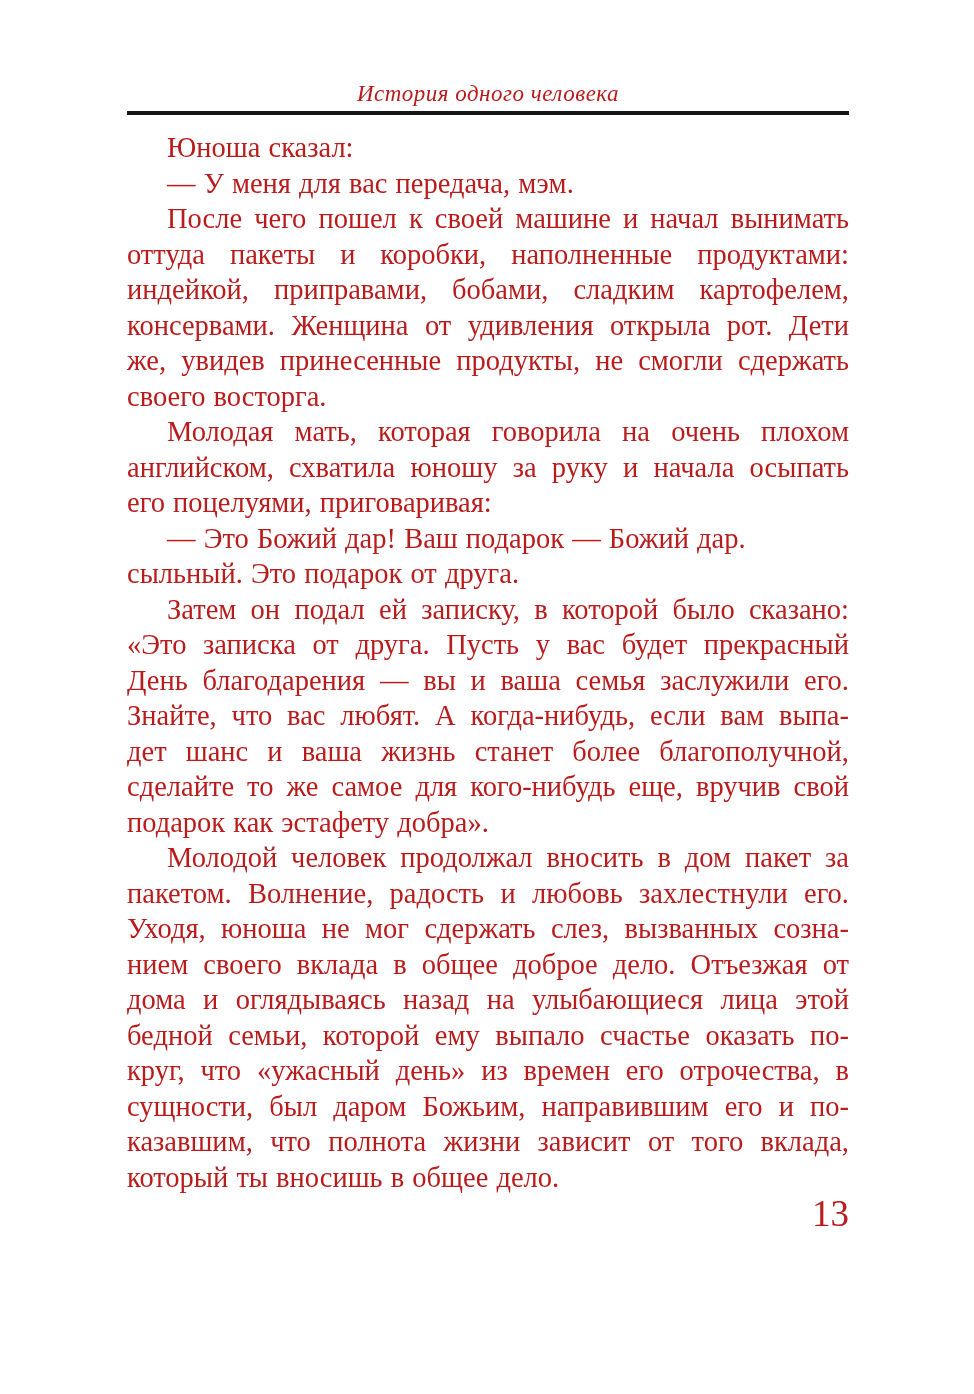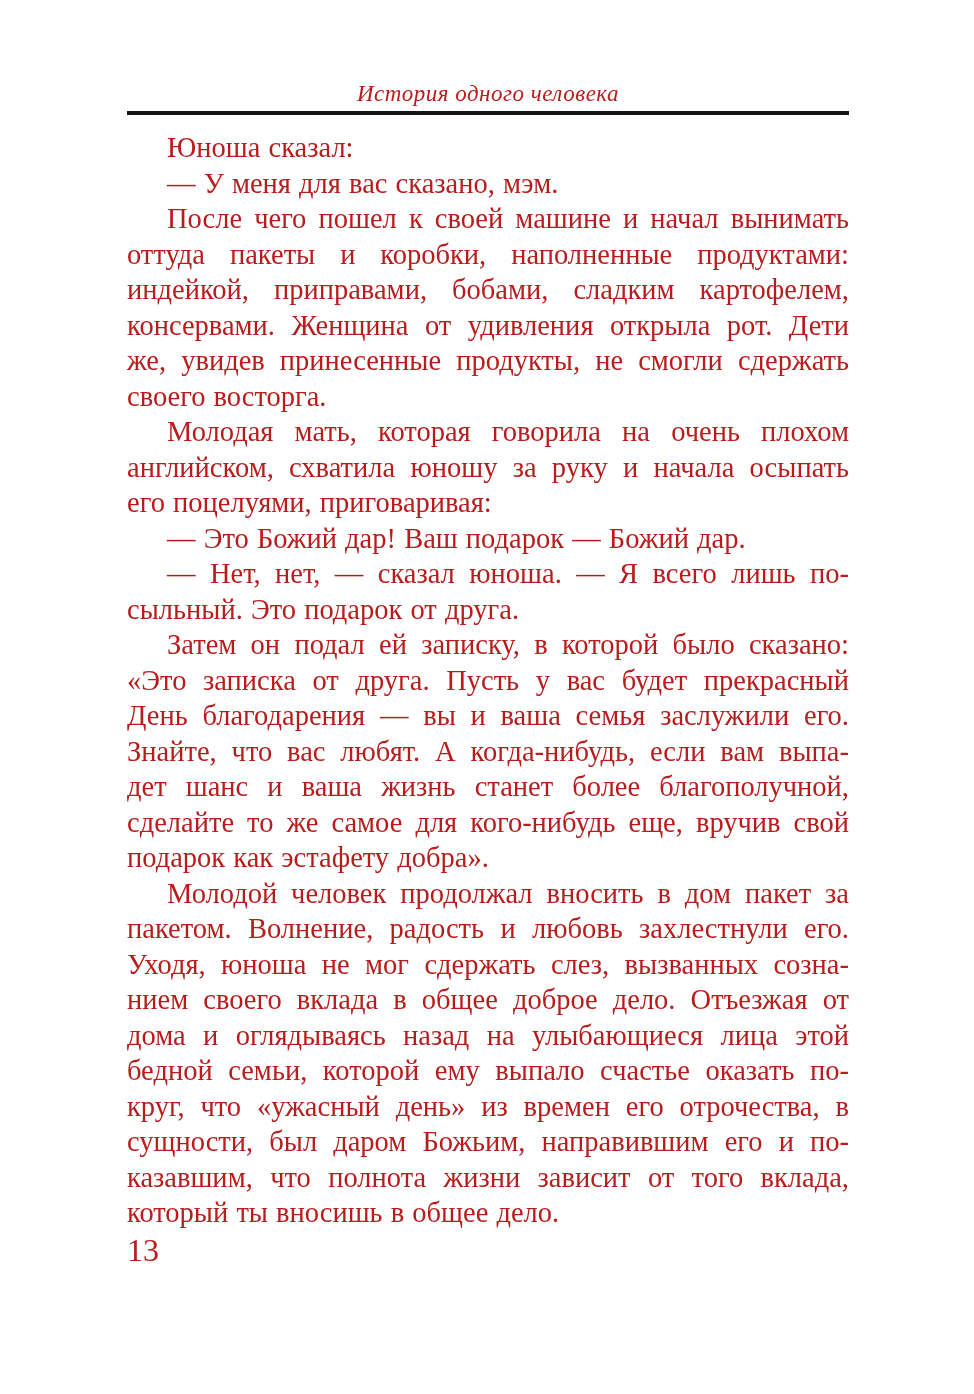--- a/index.html
+++ b/index.html
@@ -46,57 +46,56 @@
     word-spacing: 1px;
   }
   .line.para-end {
     text-align-last: left;
   }
   .line.indent {
     padding-left: 40px;
   }
   .page-number {
     margin-top: 2px;
-    text-align: left;
-    font-size: 32px;
+    text-align: right;
+    font-size: 37px;
     line-height: 34px;
   }
 </style>
 </head>
 <body>
 
 <div class="page" style="color: #b91c1c; background: rgb(255, 255, 255); margin-top: 24px;">
   <div class="content">
     <div class="running-head">История одного человека</div>
     <div class="head-rule" style="background: rgb(22, 22, 22);"></div>
     <div class="body-text">
         <div class="para">
           <div class="line indent para-end">Юноша сказал:</div>
         </div>
         <div class="para">
-          <div class="line indent para-end">— У меня для вас сказано, мэм.</div>
+          <div class="line indent para-end">— У меня для вас передача, мэм.</div>
         </div>
         <div class="para">
           <div class="line indent">После чего пошел к своей машине и начал вынимать</div>
           <div class="line">оттуда пакеты и коробки, наполненные продуктами:</div>
           <div class="line">индейкой, приправами, бобами, сладким картофелем,</div>
           <div class="line">консервами. Женщина от удивления открыла рот. Дети</div>
           <div class="line">же, увидев принесенные продукты, не смогли сдержать</div>
           <div class="line para-end">своего восторга.</div>
         </div>
         <div class="para">
           <div class="line indent">Молодая мать, которая говорила на очень плохом</div>
           <div class="line">английском, схватила юношу за руку и начала осыпать</div>
           <div class="line para-end">его поцелуями, приговаривая:</div>
         </div>
         <div class="para">
           <div class="line indent para-end">— Это Божий дар! Ваш подарок — Божий дар.</div>
         </div>
         <div class="para">
-          <div class="line indent">— Нет, нет, — сказал юноша. — Я всего лишь по-</div>
           <div class="line para-end">сыльный. Это подарок от друга.</div>
         </div>
         <div class="para">
           <div class="line indent">Затем он подал ей записку, в которой было сказано:</div>
           <div class="line">«Это записка от друга. Пусть у вас будет прекрасный</div>
           <div class="line">День благодарения — вы и ваша семья заслужили его.</div>
           <div class="line">Знайте, что вас любят. А когда-нибудь, если вам выпа-</div>
           <div class="line">дет шанс и ваша жизнь станет более благополучной,</div>
           <div class="line">сделайте то же самое для кого-нибудь еще, вручив свой</div>
           <div class="line para-end">подарок как эстафету добра».</div>

